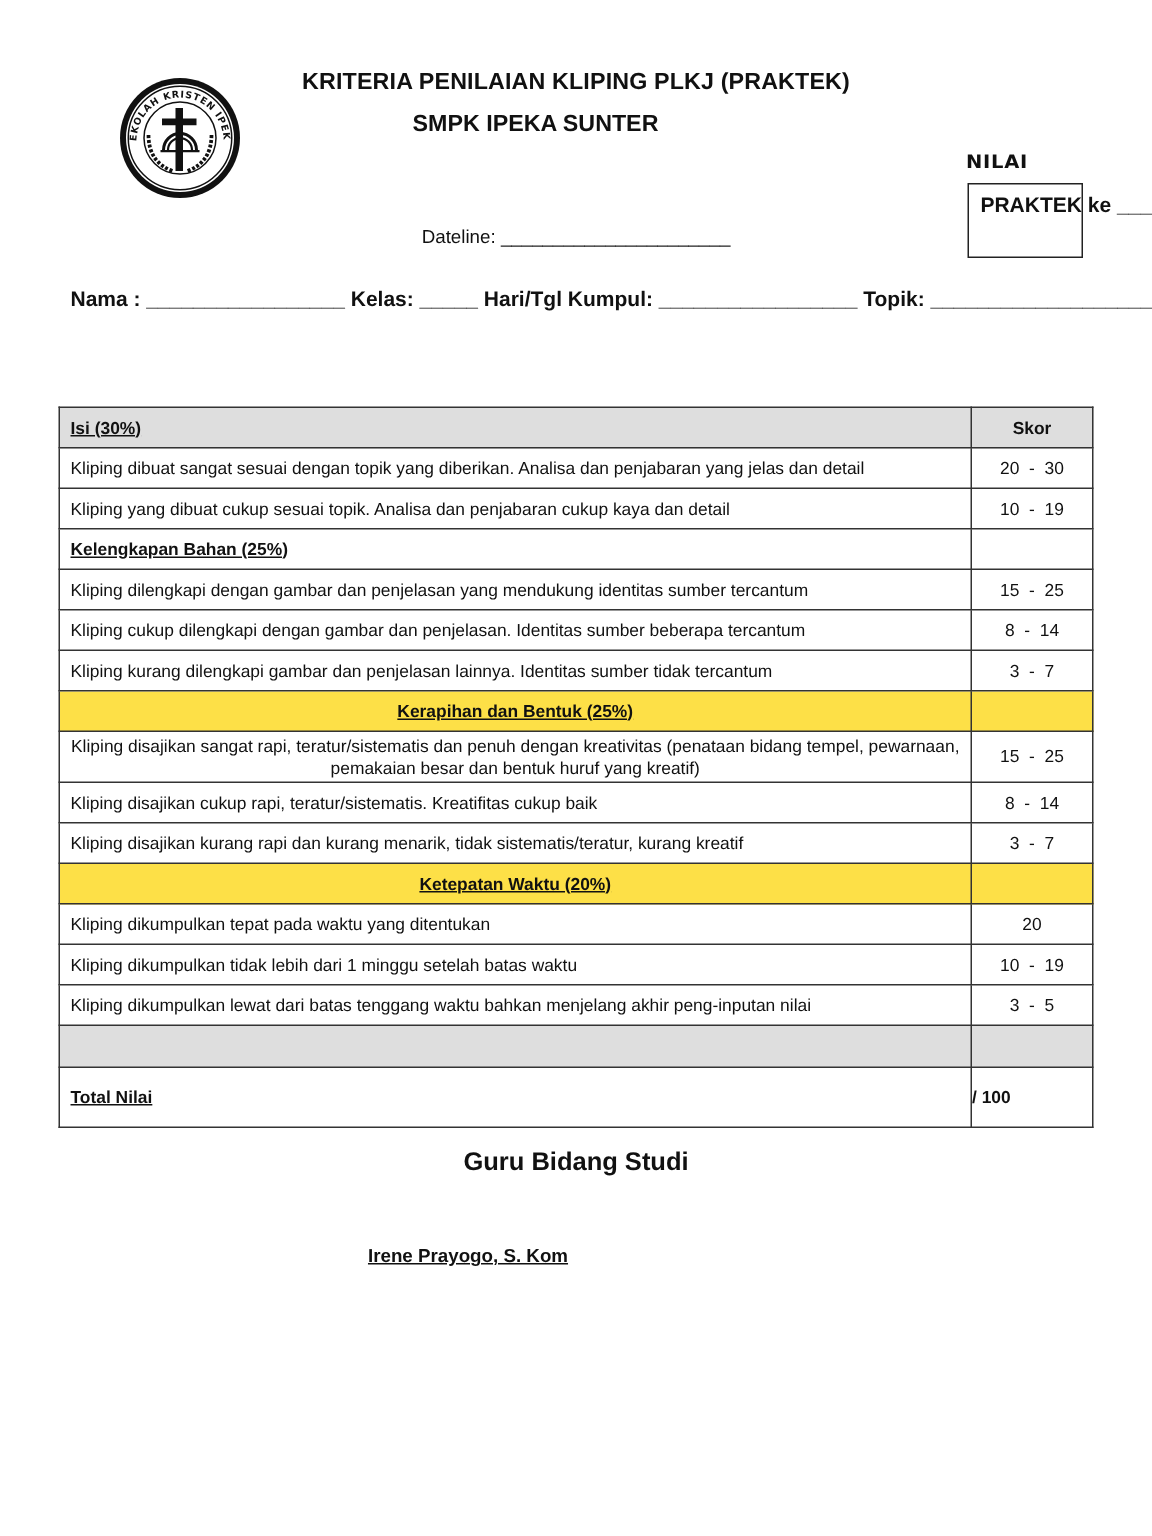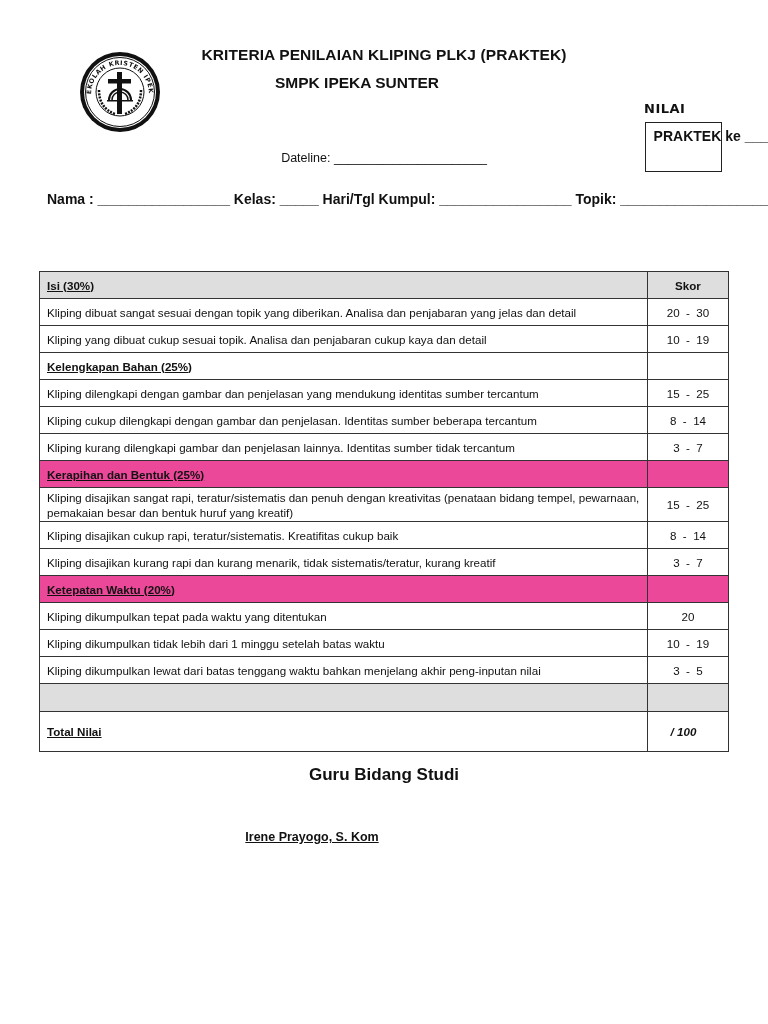--- a/index.html
+++ b/index.html
@@ -19,26 +19,26 @@
 
     .identity { position: absolute; left: 47px; top: 191px; font-weight: bold; font-size: 14px; white-space: pre; }
 
     table.rubric { position: absolute; left: 39px; top: 226px; width: 690px; border-collapse: collapse; font-size: 11.6px; margin-top: 45px; }
     table.rubric td { border: 1px solid #333; height: 27px; vertical-align: middle; }
     table.rubric td.desc { padding: 0 7px; }
     table.rubric td.score { width: 81px; text-align: center; white-space: pre; }
     tr.header td { background: #dedede; font-weight: bold; }
     tr.header td.desc { text-decoration: underline; }
     tr.section td.desc { font-weight: bold; text-decoration: underline; }
-    tr.section.shaded td { background: #ec4899; }
-    tr.tall td { height: 34px; line-height: 15px; }
+    tr.section.shaded td { background: #fde047; text-align: center; }
+    tr.tall td { height: 34px; line-height: 15px; text-align: center; }
     tr.blank td { background: #dedede; height: 28px; }
     tr.total td { height: 40px; font-weight: bold; }
     tr.total td.desc { text-decoration: underline; }
-    tr.total td.score { text-align: center; padding-right: 9px; font-style: italic; }
+    tr.total td.score { text-align: left; padding-right: 9px; }
 
     .guru { position: absolute; left: 0; width: 768px; top: 765px; text-align: center; font-weight: bold; font-size: 17px; }
     .signer { position: absolute; left: 0; width: 624px; top: 830px; text-align: center; font-weight: bold; font-size: 12.5px; text-decoration: underline; }
   </style>
 </head>
 <body>
 
 <svg class="logo" viewBox="0 0 86 84">
   <defs>
     <path id="arcText" d="M 14 44 A 29 29 0 0 1 72 44"></path>

